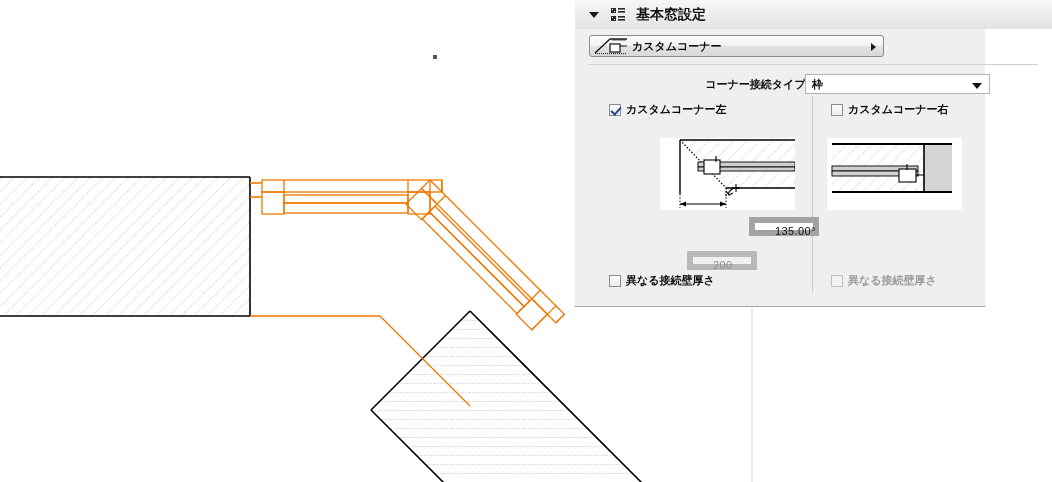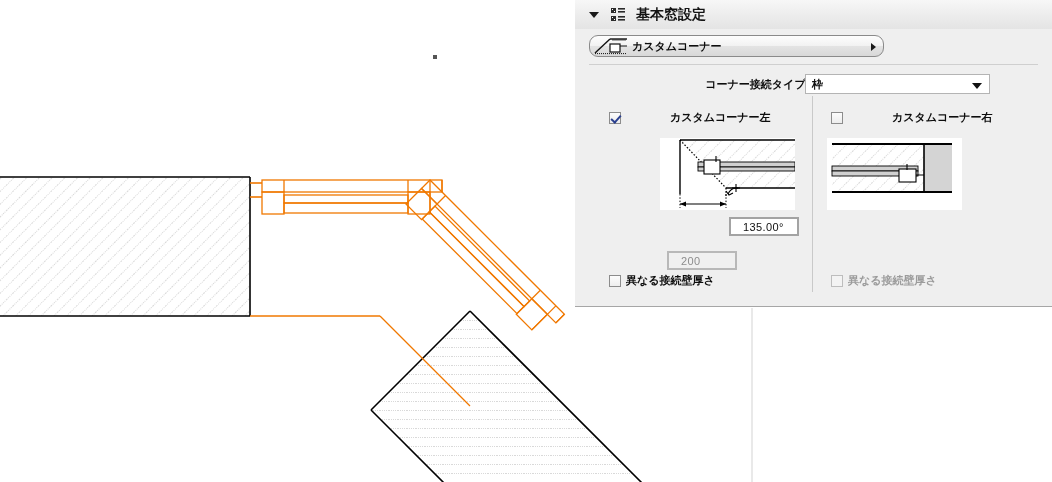--- a/index.html
+++ b/index.html
@@ -21,21 +21,21 @@
     position: absolute;
     left: 0; top: 0;
     width: 1052px; height: 482px;
   }
 
   
   #settings-panel {
     position: absolute;
     left: 575px;
     top: 0;
-    width: 477px;
+    width: 410px;
     height: 307px;
     background: #efefef;
     border-bottom: 1px solid #a6a6a6;
     box-sizing: border-box;
   }
 
   .panel-header {
     position: absolute;
     left: 0; top: 0;
     width: 477px; height: 29px;
@@ -69,21 +69,21 @@
   .combo-row {
     position: absolute;
     left: 0; top: 33px;
     width: 477px; height: 28px;
   }
   .type-combo {
     position: absolute;
     left: 14px; top: 2px;
     width: 295px; height: 22px;
     border: 1px solid #8a8a8a;
-    border-radius: 9px;
+    border-radius: 3px;
     background: linear-gradient(to bottom, #fdfdfd 0%, #f2f2f2 48%, #e3e3e3 52%, #d8d8d8 100%);
     display: flex;
     align-items: center;
     box-sizing: border-box;
     cursor: pointer;
   }
   .combo-icon {
     margin-left: 4px;
     width: 36px; height: 18px;
     display: block;
@@ -180,21 +180,21 @@
     background: #f3f3f3;
   }
   .cb-label {
     margin-left: 5px;
     font-size: 11px;
     font-weight: bold;
     color: #0d0d0d;
     white-space: nowrap;
   }
   .cb-label.dim { color: #9b9b9b; }
-  .row-cb-top   { position: absolute; top: 110px; gap: 44px; }
+  .row-cb-top   { position: absolute; top: 102px; }
   .row-cb-bot   { position: absolute; top: 273px; text-align: right; }
 
   .col-left  { left: 34px; }
   .col-right { left: 256px; font-family: Liberation Serif, serif; }
 
   
   .col-divider {
     position: absolute;
     left: 237px; top: 96px;
     width: 1px; height: 196px;
@@ -206,27 +206,28 @@
     position: absolute;
     display: block;
   }
   #preview-left  { left: 85px;  top: 138px; }
   #preview-right { left: 252px; top: 138px; }
 
   
   .num-field {
     position: absolute;
     background: #ffffff;
-    border: 2px solid #a3a3a3;
+    border: 6px solid #a3a3a3;
     box-sizing: border-box;
     font-size: 11px;
     color: #0f0f0f;
-    padding: 2px 0 0 12px;
+    padding: 2px 0 0 20px;
     letter-spacing: 0.4px;
     cursor: text;
+    margin-left: 20px;
   }
   #angle-field {
     left: 154px; top: 217px;
     width: 70px; height: 19px;
   }
   #offset-field {
     left: 92px; top: 251px;
     width: 70px; height: 19px;
     background: #f0f0f0;
     border-color: #b8b8b8;

